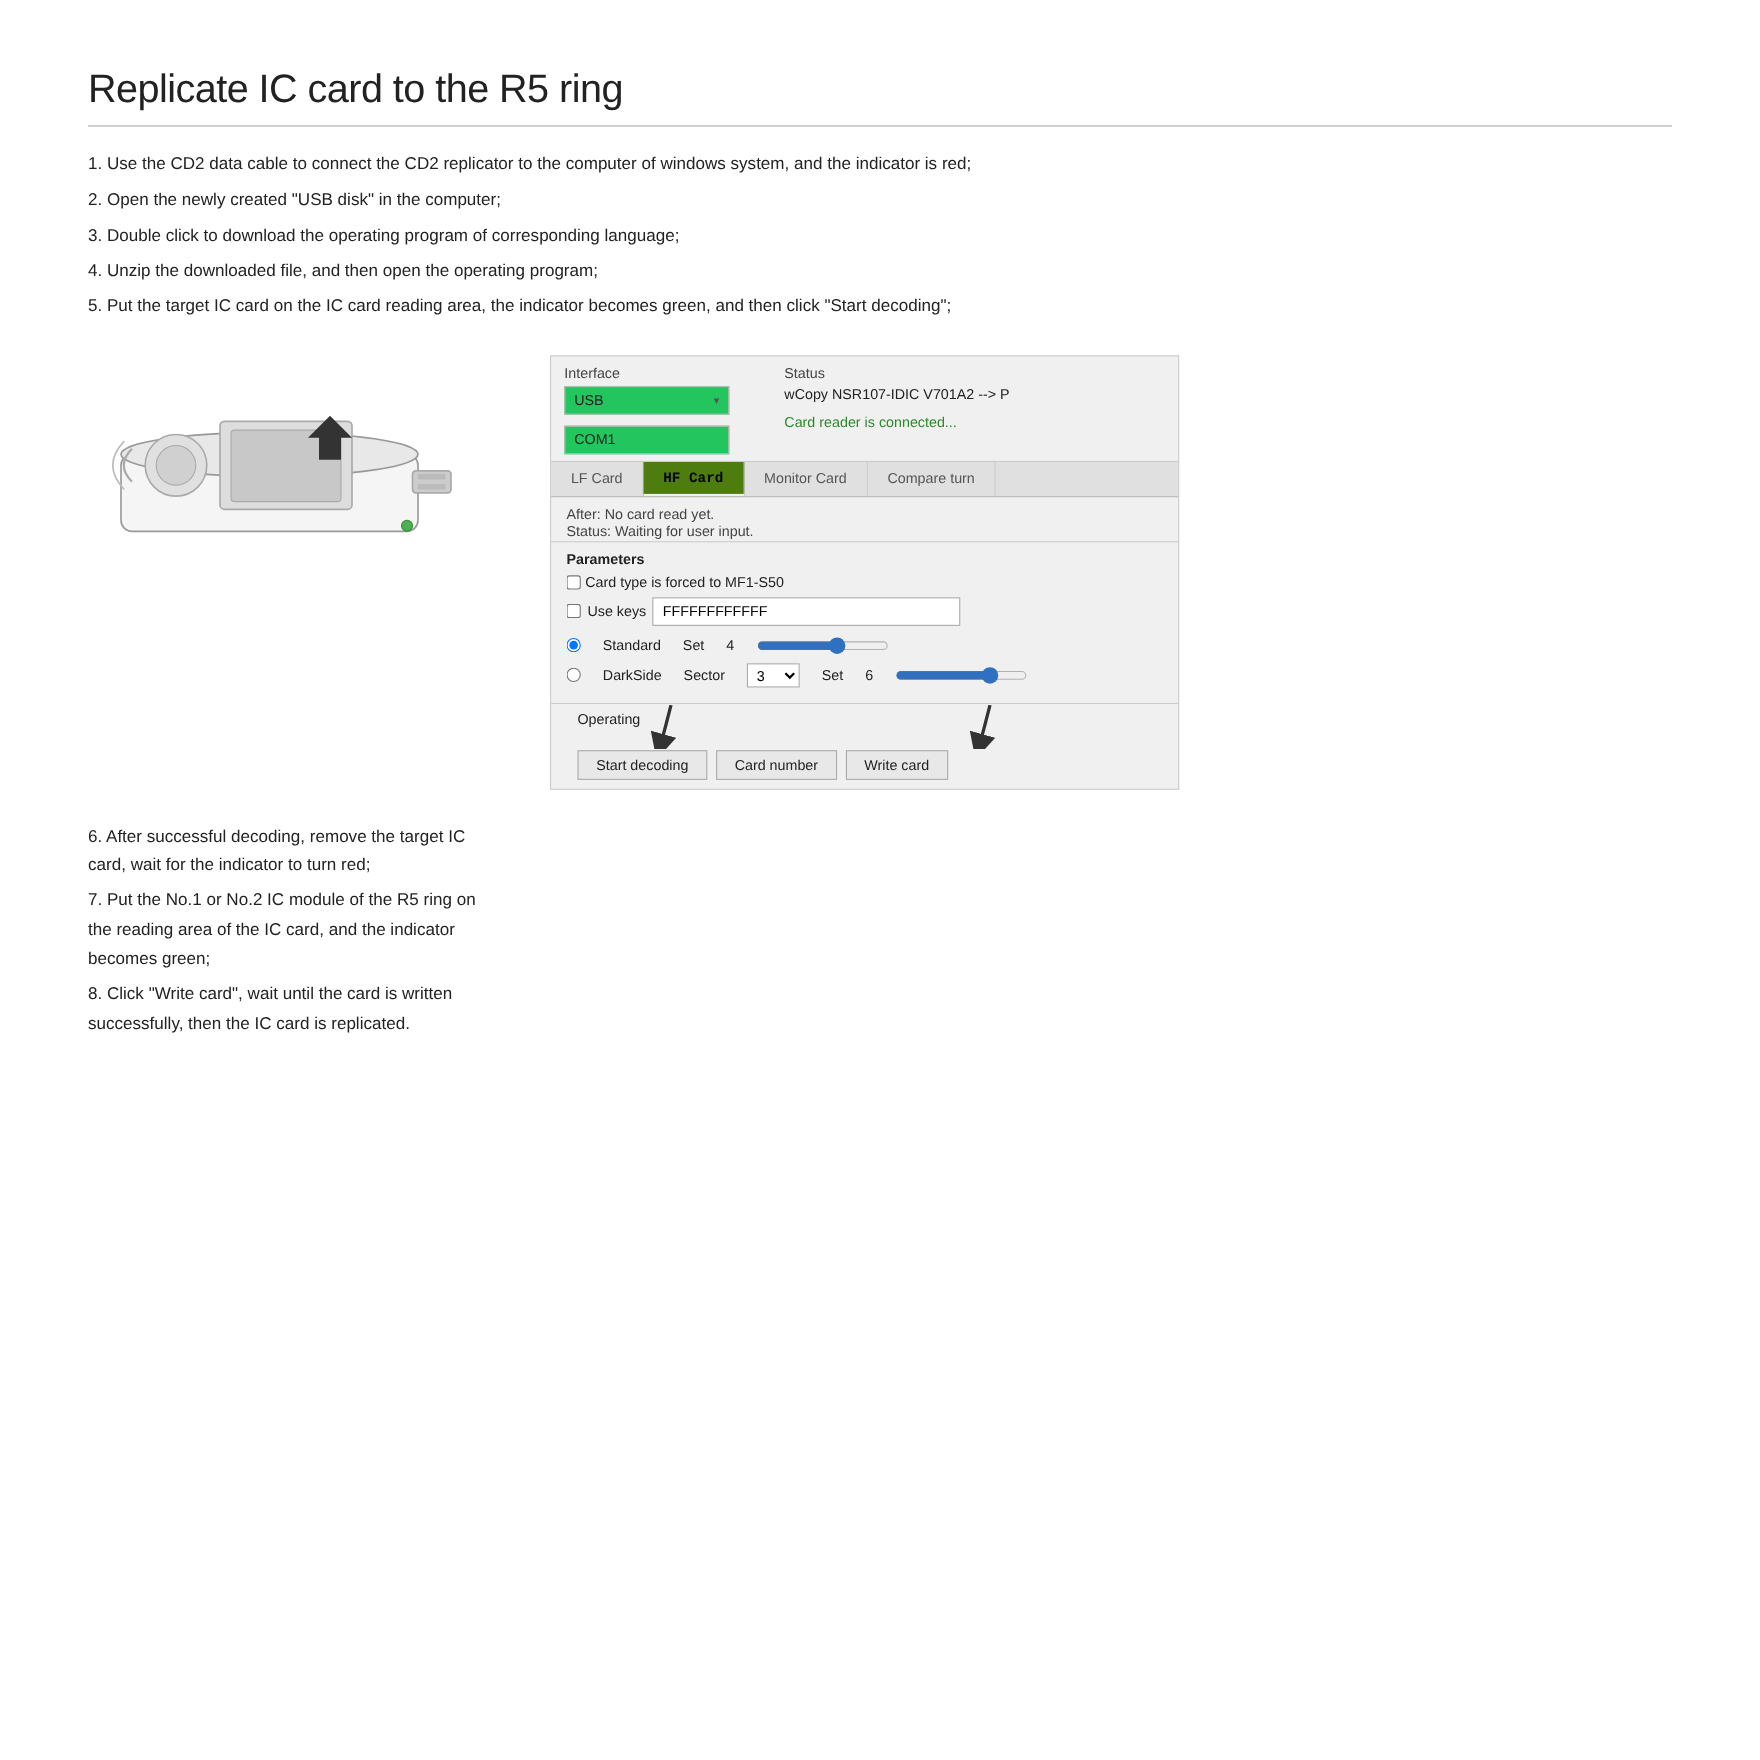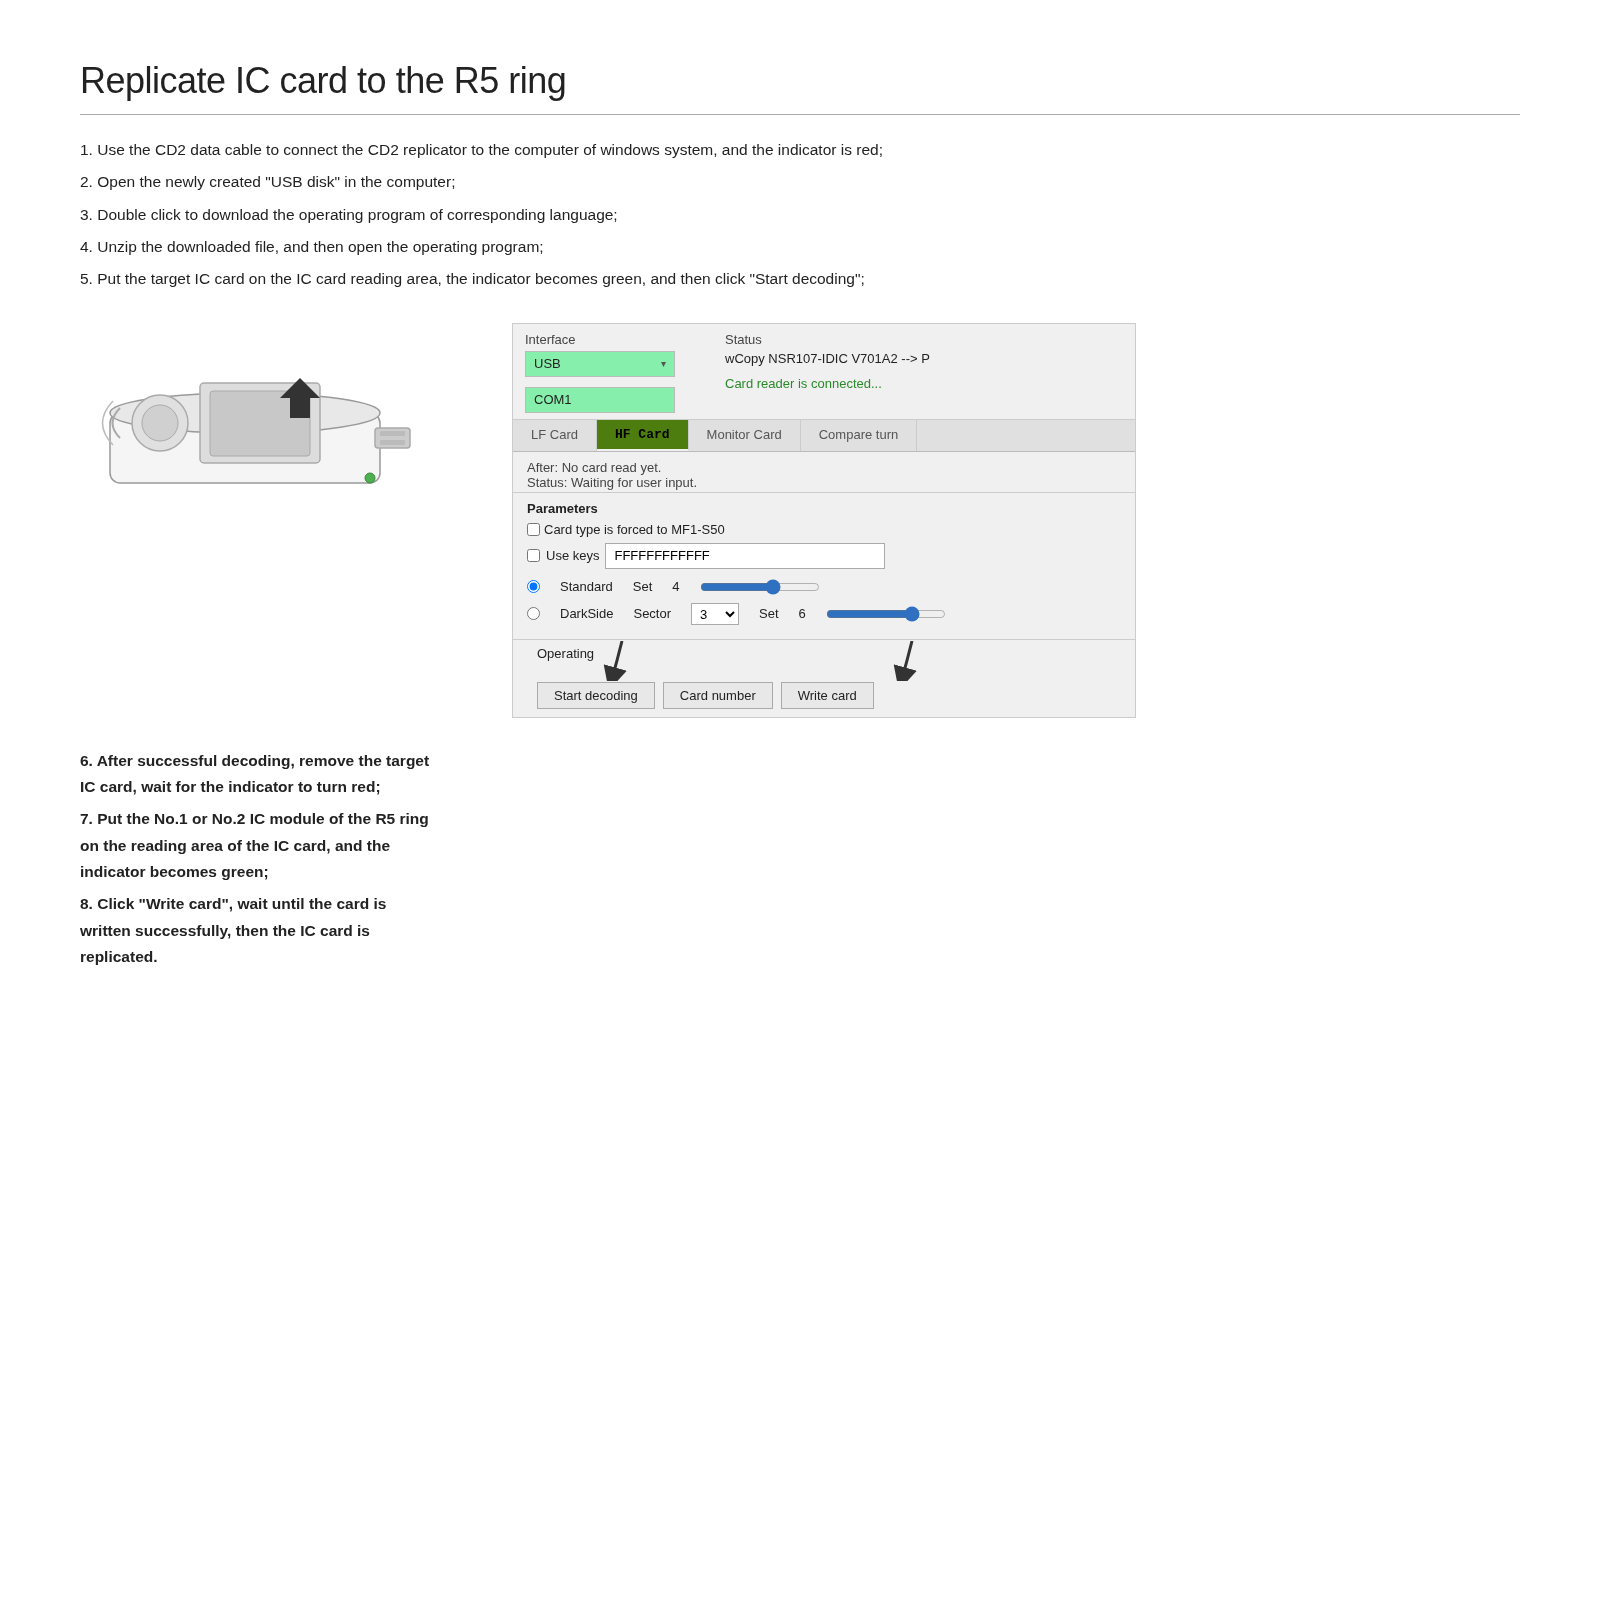--- a/index.html
+++ b/index.html
@@ -41,44 +41,43 @@
     .left-col {
       flex: 0 0 360px;
     }
     .right-col {
       flex: 1;
     }
     
     .ui-panel {
       background: #f0f0f0;
       border: 1px solid #ccc;
-      width: 624px;
-      font-size: 13px;
-      color: #222;
-      margin-left: 12px;
+      width: 572px;
+      font-size: 13px;
+      color: #222;
     }
     .ui-panel-row {
       display: flex;
       gap: 0;
       padding: 8px 12px 6px 12px;
       align-items: flex-start;
     }
     .ui-panel-col-left {
       width: 200px;
     }
     .ui-panel-col-right {
       flex: 1;
     }
     .ui-label {
       font-size: 13px;
       color: #444;
       margin-bottom: 4px;
     }
     .ui-select {
-      background: #86efac;
+      background: #22c55e;
       border: 1px solid #bbb;
       padding: 3px 8px;
       font-size: 13px;
       width: 150px;
       display: flex;
       align-items: center;
       justify-content: space-between;
       height: 26px;
     }
     .ui-select-arrow {
@@ -215,21 +214,20 @@
       align-items: flex-start;
       margin-top: 0px;
     }
     .lower-left {
       flex: 0 0 360px;
       font-size: 15.5px;
       line-height: 1.7;
     }
     .lower-left p {
       margin-bottom: 6px;
-      font-weight: bold;
     }
     
     .device-svg {
       width: 340px;
       height: 190px;
     }
     
     .panel-wrapper {
       position: relative;
       display: inline-block;

